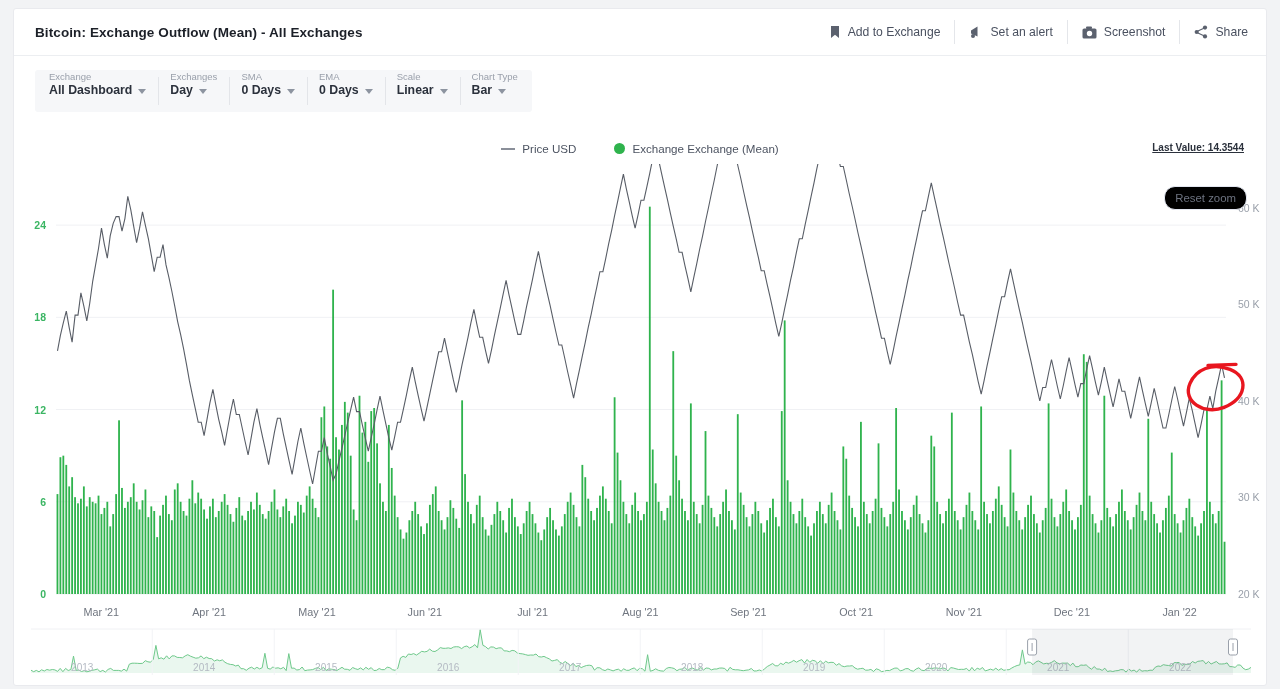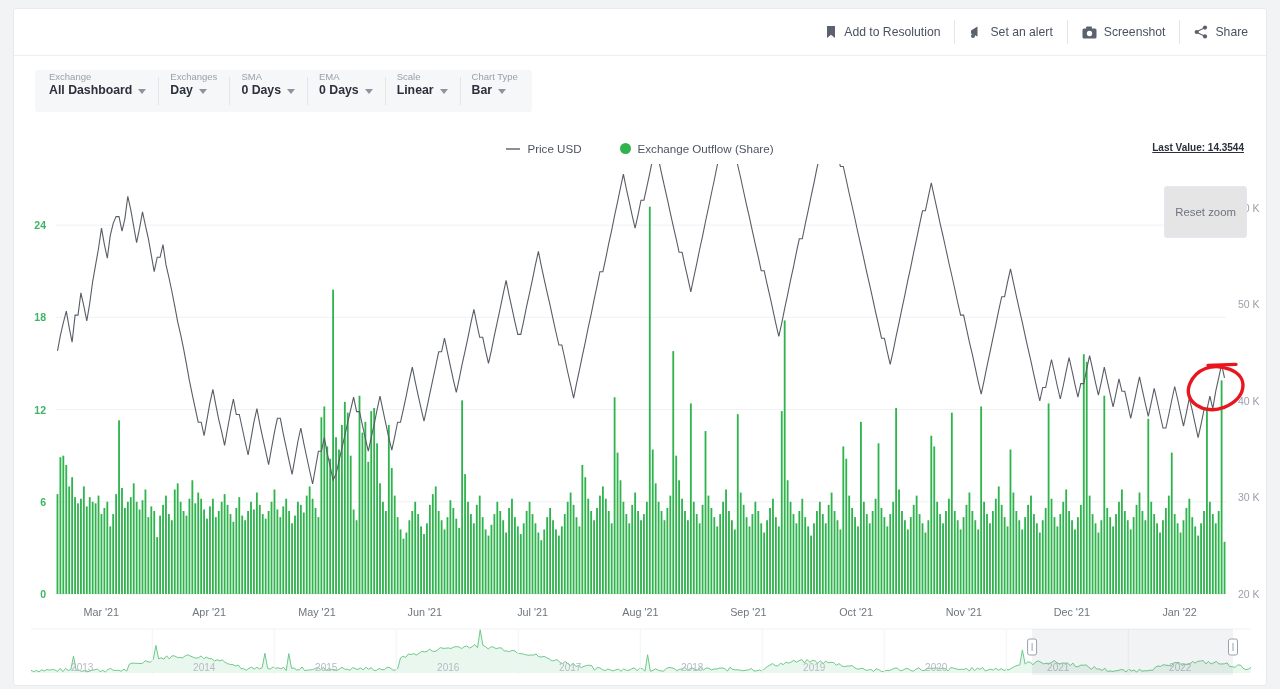--- a/index.html
+++ b/index.html
@@ -84,22 +84,22 @@
   .lastval {
     position: absolute; right: 22px; top: 133px;
     font-size: 10px; color: #2b313c; font-weight: bold;
     text-decoration: underline; cursor: pointer; white-space: nowrap;
   }
   
   .chart-wrap { position: absolute; left: 0; top: 155px; width: 100%; height: 470px; }
   .reset-zoom {
     position: absolute; right: 19px; top: 22px;
     font-size: 11.4px; color: #6d7380;
-    background: #e5e5e5; border: 1px solid #e3e7f1;
-    border-radius: 3px; padding: 19px 10px; cursor: pointer;
+    background: #000000; border: 1px solid #e3e7f1;
+    border-radius: 11px; padding: 5px 10px; cursor: pointer;
     z-index: 5;
   }
   .watermark {
     position: absolute; left: 0; right: 0; top: 205px;
     text-align: center; font-size: 56px; font-weight: bold;
     color: #eef0f4; letter-spacing: -1px; pointer-events: none;
     z-index: 1; user-select: none;
   }
   svg.plot { position: absolute; left: 0; top: 0; z-index: 2; }
   .axis-l { font-size: 10.5px; fill: #3bb563; font-weight: bold; }
@@ -108,30 +108,31 @@
   
   .nav-wrap { position: absolute; left: 0; bottom: 0; width: 100%; height: 60px; }
   .nav-year { font-size: 10px; fill: #b4bac3; }
 </style>
 </head>
 <body>
 
 <div class="card">
 
   <div class="header">
+    <div class="title">Bitcoin: Exchange Outflow (Mean) - All Exchanges</div>
 
     <div class="header-actions">
 
       <div class="hact">
         <span>
           <svg width="12" height="14" viewBox="0 0 12 14">
               <path d="M2 1h8v12l-4-3.2L2 13z" fill="#5b616e"></path>
             </svg>
         </span>
-        <span>Add to Resolution</span>
+        <span>Add to Exchange</span>
       </div>
 
       <div class="hact">
         <span>
           <svg width="14" height="14" viewBox="0 0 14 14">
               <path d="M2 5.5L8.5 1.5v10L2 8.5z" fill="#5b616e"></path>
               <circle cx="4" cy="11" r="2" fill="#5b616e"></circle>
             </svg>
         </span>
         <span>Set an alert</span>
@@ -208,21 +209,21 @@
     </div>
   </div>
 
   <div class="legend">
     <div class="leg-item">
       <span class="leg-line"></span>
       <span>Price USD</span>
     </div>
     <div class="leg-item">
       <span class="leg-dot"></span>
-      <span>Exchange Outflow (Share)</span>
+      <span>Exchange Exchange (Mean)</span>
     </div>
   </div>
   <div class="lastval">Last Value: 14.3544</div>
 
   <div class="chart-wrap">
     <div class="reset-zoom">Reset zoom</div>
     <svg class="plot" id="plot" width="1254" height="470">
         <line x1="42" x2="1212" y1="430" y2="430" stroke="#f0f1f4" stroke-width="1"></line>
         <text x="32" y="434" text-anchor="end" class="axis-l">0</text>
         <line x1="42" x2="1212" y1="337.77777777777777" y2="337.77777777777777" stroke="#f0f1f4" stroke-width="1"></line>

